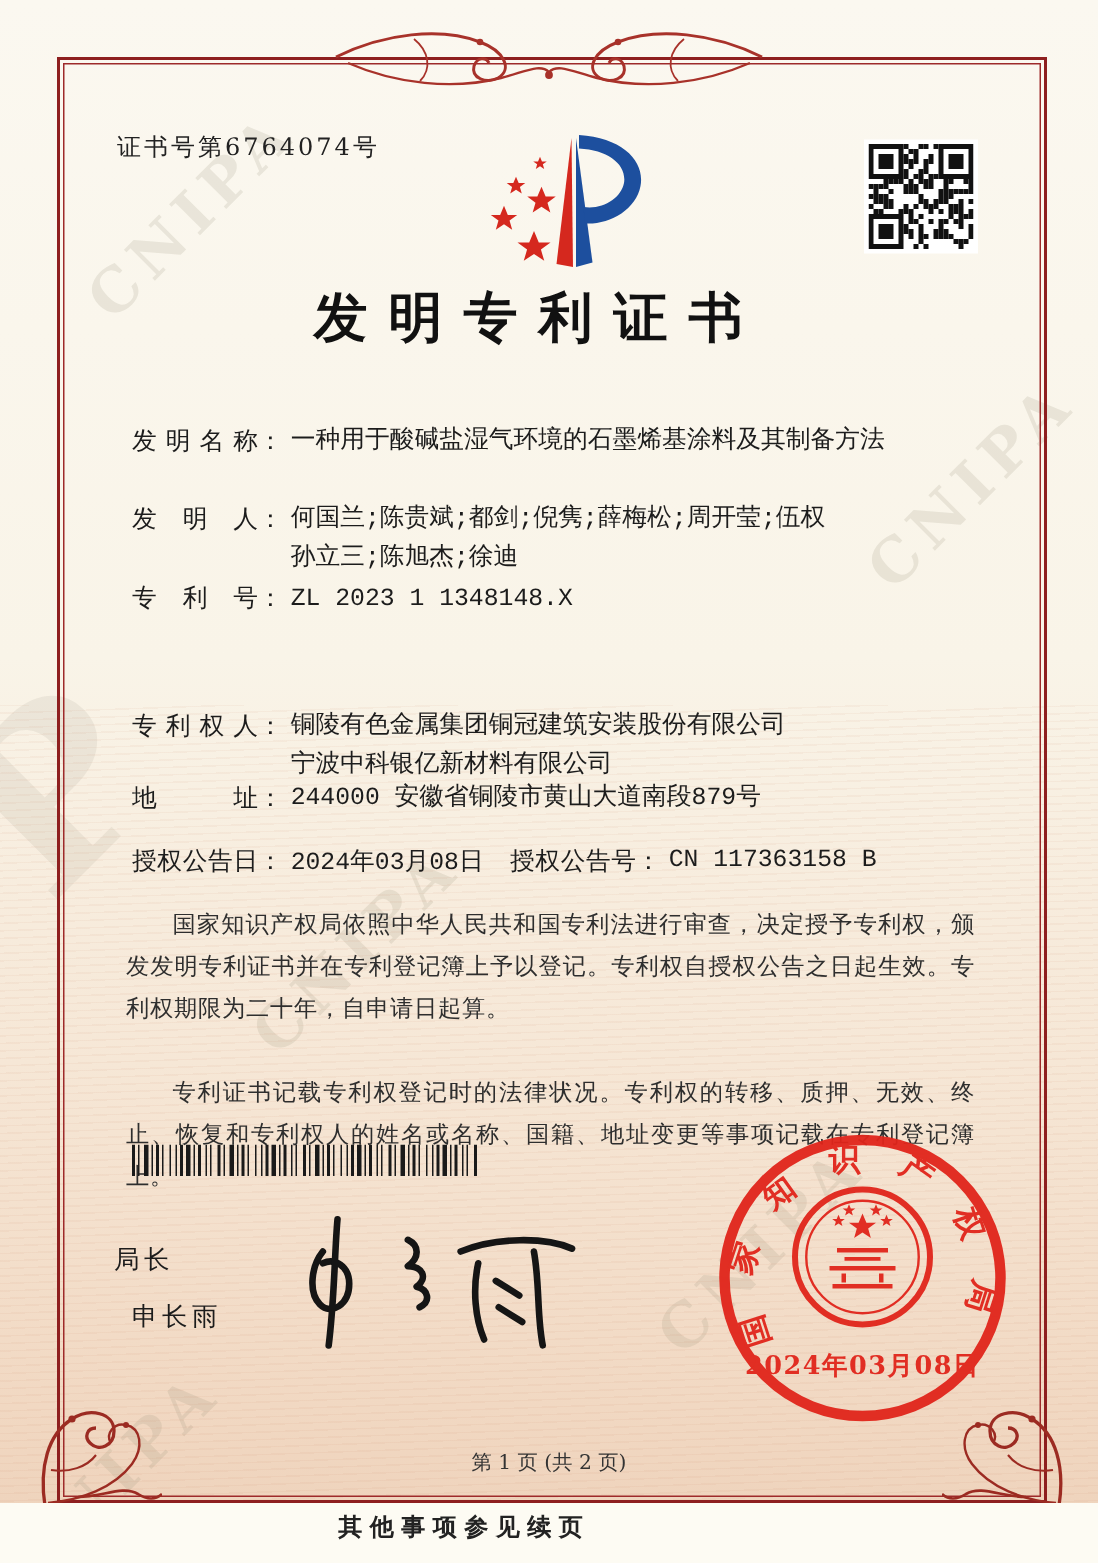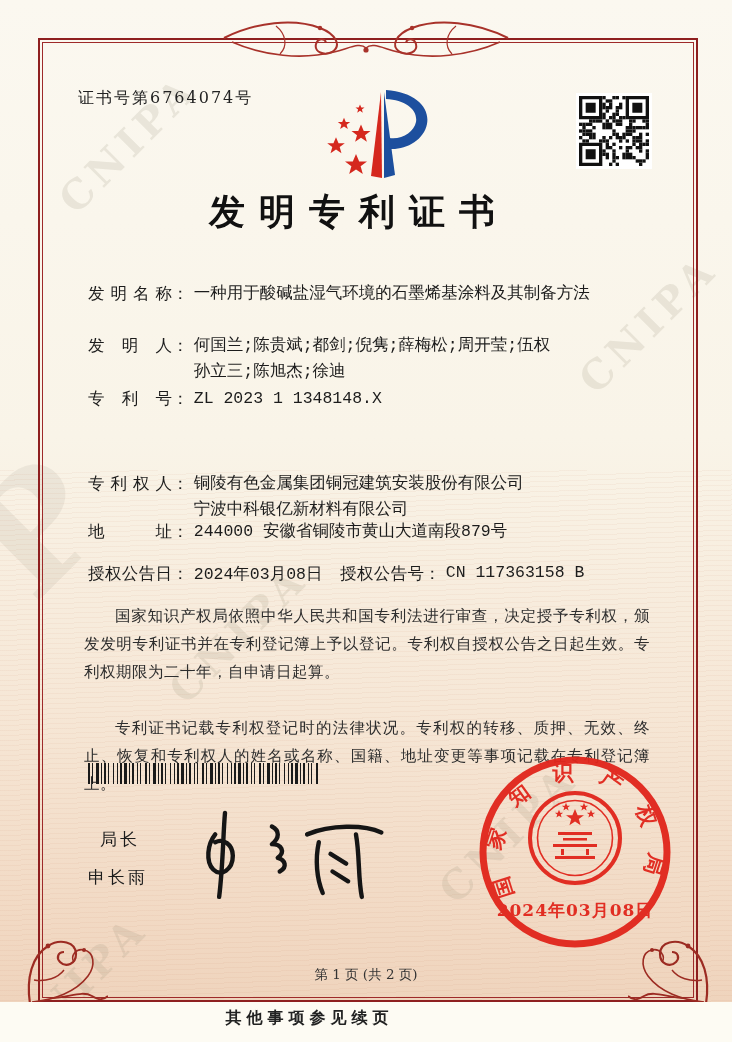--- a/index.html
+++ b/index.html
@@ -33,21 +33,21 @@
   .fcolon{display:inline-block;vertical-align:top;}
   .fvalue{display:inline-block;vertical-align:top;white-space:pre-line;max-width:455px;font-family:Liberation Mono, monospace;}
   .grantrow{position:absolute;left:88px;top:563px;width:600px;font-size:16.5px;color:#1c1c1c;}
   .grant2{position:absolute;left:252px;top:0;}
   
   .para{position:absolute;left:84px;width:566px;font-size:15.5px;line-height:28px;
         color:#2e2e2e;text-indent:2em;letter-spacing:.5px;text-align:justify;}
   
   .barcode{position:absolute;left:88px;top:763px;}
   
-  .officer-role{position:absolute;left:100px;top:828px;font-size:17px;letter-spacing:3px;color:#1c1c1c;}
+  .officer-role{position:absolute;left:76px;top:828px;font-size:17px;letter-spacing:3px;color:#1c1c1c;}
   .officer-name{position:absolute;left:88px;top:866px;font-size:17px;letter-spacing:3px;color:#1c1c1c;}
   .signature{position:absolute;left:182px;top:800px;}
   
   .seal{position:absolute;left:475px;top:752px;opacity:.95;}
   
   .pageno{position:absolute;left:0;top:966px;width:732px;text-align:center;font-size:13.5px;color:#333;}
   .footnote{position:absolute;left:0;top:1008px;width:619px;text-align:center;
             font-size:16px;font-weight:600;letter-spacing:5px;color:#222;}
   .footband{position:absolute;left:0;top:1002px;width:732px;height:40px;background:#fdfbf3;}
   svg{display:block;}

